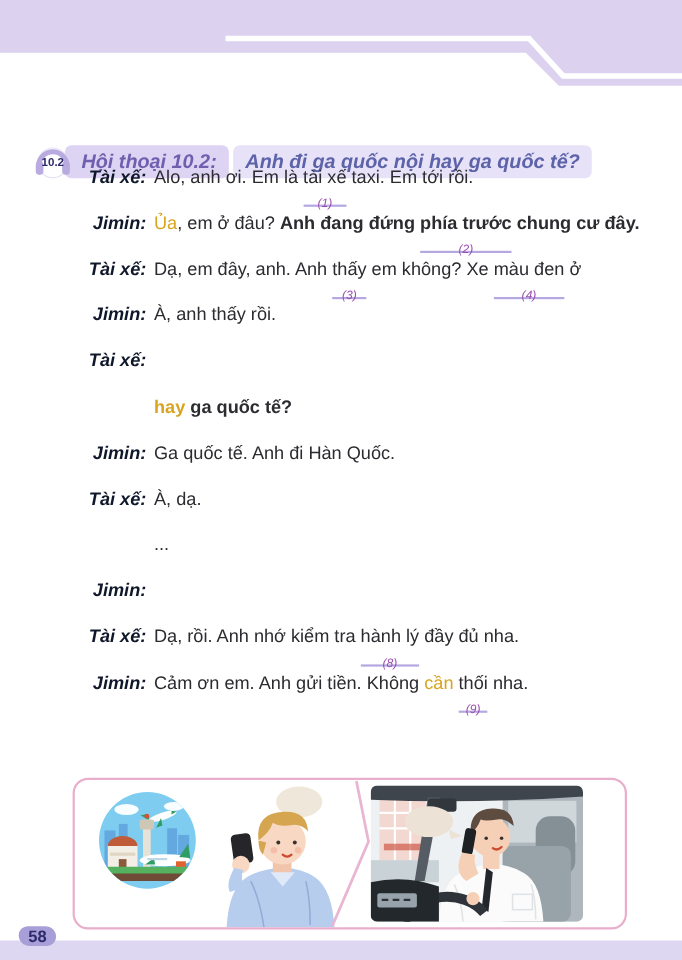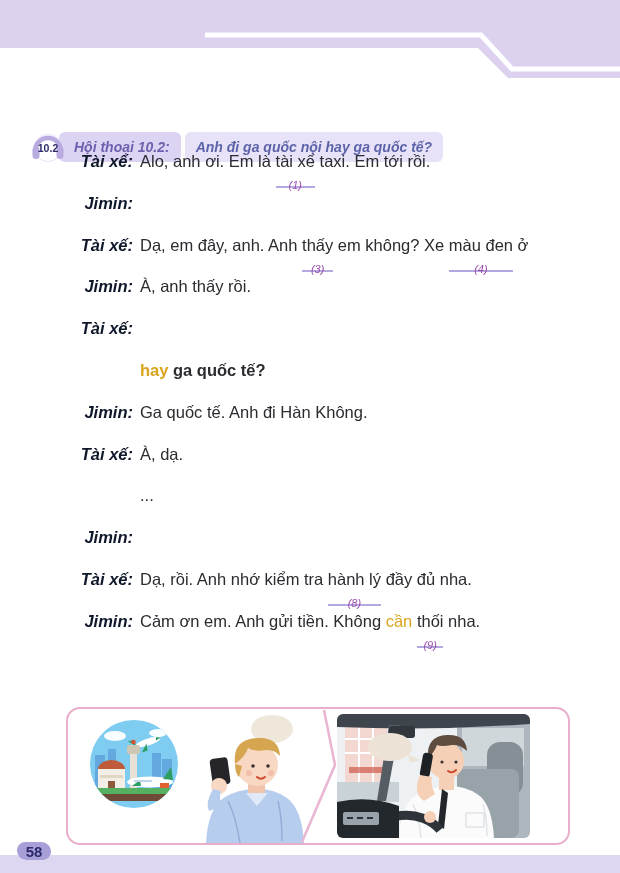--- a/index.html
+++ b/index.html
@@ -15,21 +15,21 @@
   }
   
   .lesson-row { position:absolute; top:102px; left:30px; display:flex; align-items:center; height:34px;margin-top:28px; }
   .audio-badge { position:relative; width:36px; height:34px; flex:none; margin-right:-7px; z-index:2; }
   .audio-num {
     position:absolute; top:53%; left:50%; transform:translate(-50%,-50%);
     font-size:10.5px; font-weight:bold; color:var(--badge_text,#2c2a6b);
   }
   .pill {
     border-radius:6px; font-weight:bold; font-style:italic; padding:5px 11px;
-    font-size:14px; white-space:nowrap; line-height:20px;
+    font-size:18px; white-space:nowrap; line-height:20px;
   }
   .pill1 { background:var(--pill1_bg,#ddd3f3); color:var(--pill1_text,#6f5fae); padding-left:15px; margin-right:4px; }
   .pill2 { background:var(--pill2_bg,#e7e2f8); color:var(--pill2_text,#5c63a8); }
   
   .dialogue { position:absolute; top:150px; left:58px; width:552px; }
   .line { display:flex; height:41.8px; align-items:flex-start; }
   .speaker {
     width:75px; flex:none; text-align:right; font-weight:bold; font-style:italic;
     font-size:16.5px; color:#0f172a; line-height:22px; white-space:nowrap;
   }
@@ -80,39 +80,40 @@
     <span class="pill pill2">Anh đi ga quốc nội hay ga quốc tế?</span>
   </div>
 
   <div class="dialogue">
       <div class="line">
         <span class="speaker">Tài xế:</span>
         <span class="text"><span class="seg">Alo, anh ơi. Em là </span><span class="seg vocab">tài xế<i class="num">(1)</i></span><span class="seg"> taxi. Em tới rồi.</span></span>
       </div>
       <div class="line">
         <span class="speaker">Jimin:</span>
+        <span class="text"><span class="seg accent">Ủa</span><span class="seg">, em ở đâu? </span><span class="seg b">Anh đang đứng </span><span class="seg b vocab">phía trước<i class="num">(2)</i></span><span class="seg b"> chung cư đây.</span></span>
       </div>
       <div class="line">
         <span class="speaker">Tài xế:</span>
         <span class="text"><span class="seg">Dạ, em đây, anh. Anh </span><span class="seg vocab">thấy<i class="num">(3)</i></span><span class="seg"> em không? Xe </span><span class="seg vocab">màu đen<i class="num">(4)</i></span><span class="seg"> ở</span></span>
       </div>
       <div class="line">
         <span class="speaker">Jimin:</span>
         <span class="text"><span class="seg">À, anh thấy rồi.</span></span>
       </div>
       <div class="line">
         <span class="speaker">Tài xế:</span>
       </div>
       <div class="line">
         <span class="speaker"></span>
         <span class="text"><span class="seg b accent">hay</span><span class="seg b"> ga quốc tế?</span></span>
       </div>
       <div class="line">
         <span class="speaker">Jimin:</span>
-        <span class="text"><span class="seg">Ga quốc tế. Anh đi Hàn Không.</span></span>
+        <span class="text"><span class="seg">Ga quốc tế. Anh đi Hàn Quốc.</span></span>
       </div>
       <div class="line">
         <span class="speaker">Tài xế:</span>
         <span class="text"><span class="seg">À, dạ.</span></span>
       </div>
       <div class="line">
         <span class="speaker"></span>
         <span class="text"><span class="seg">...</span></span>
       </div>
       <div class="line">

